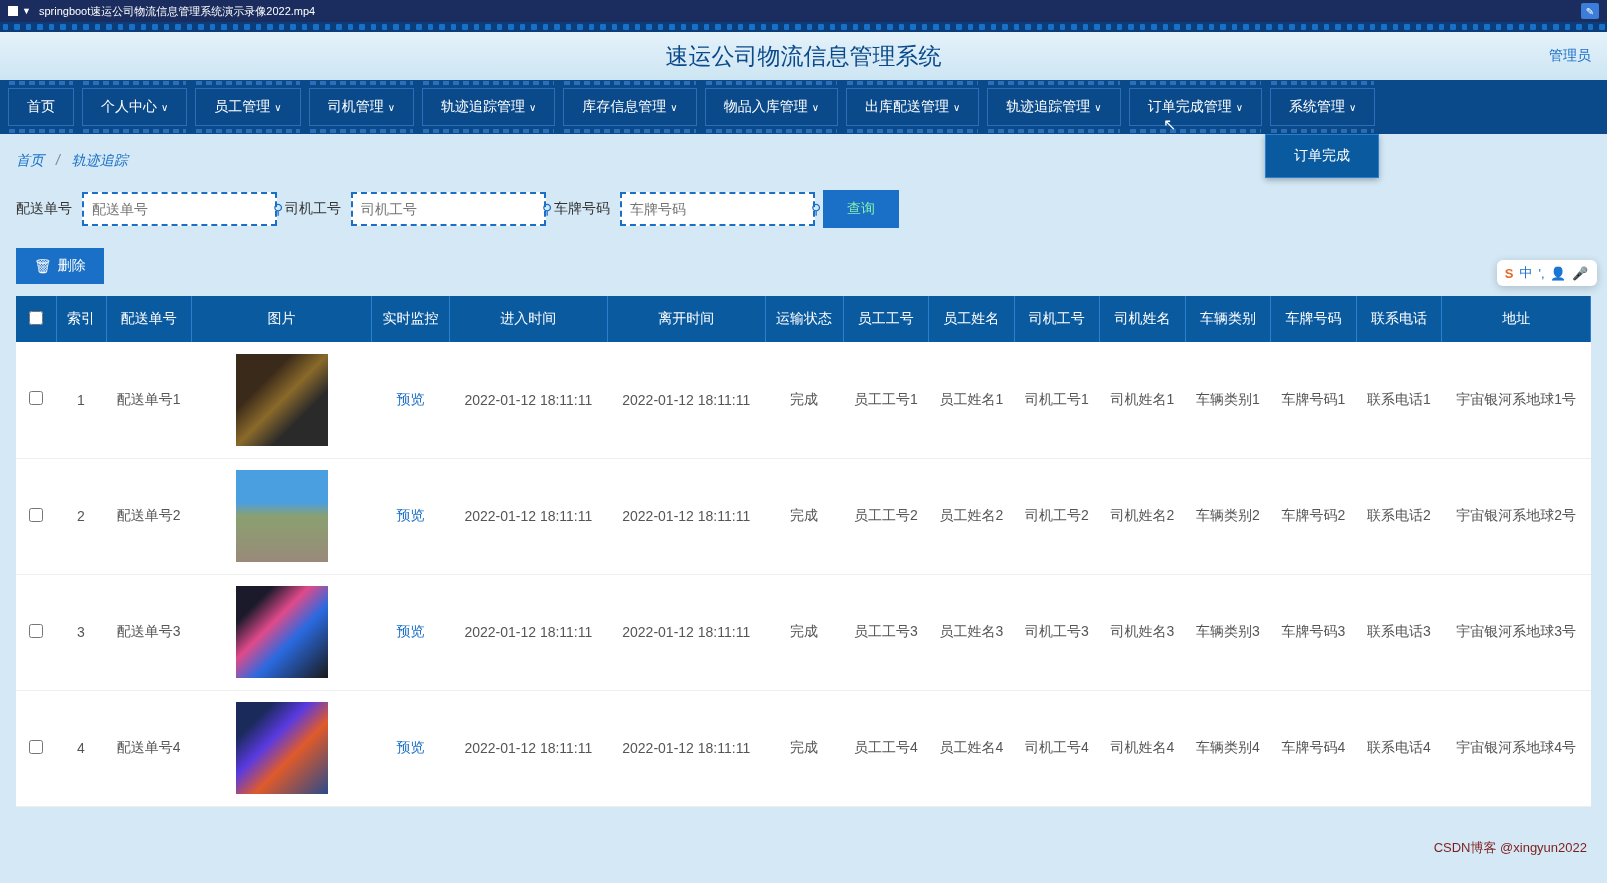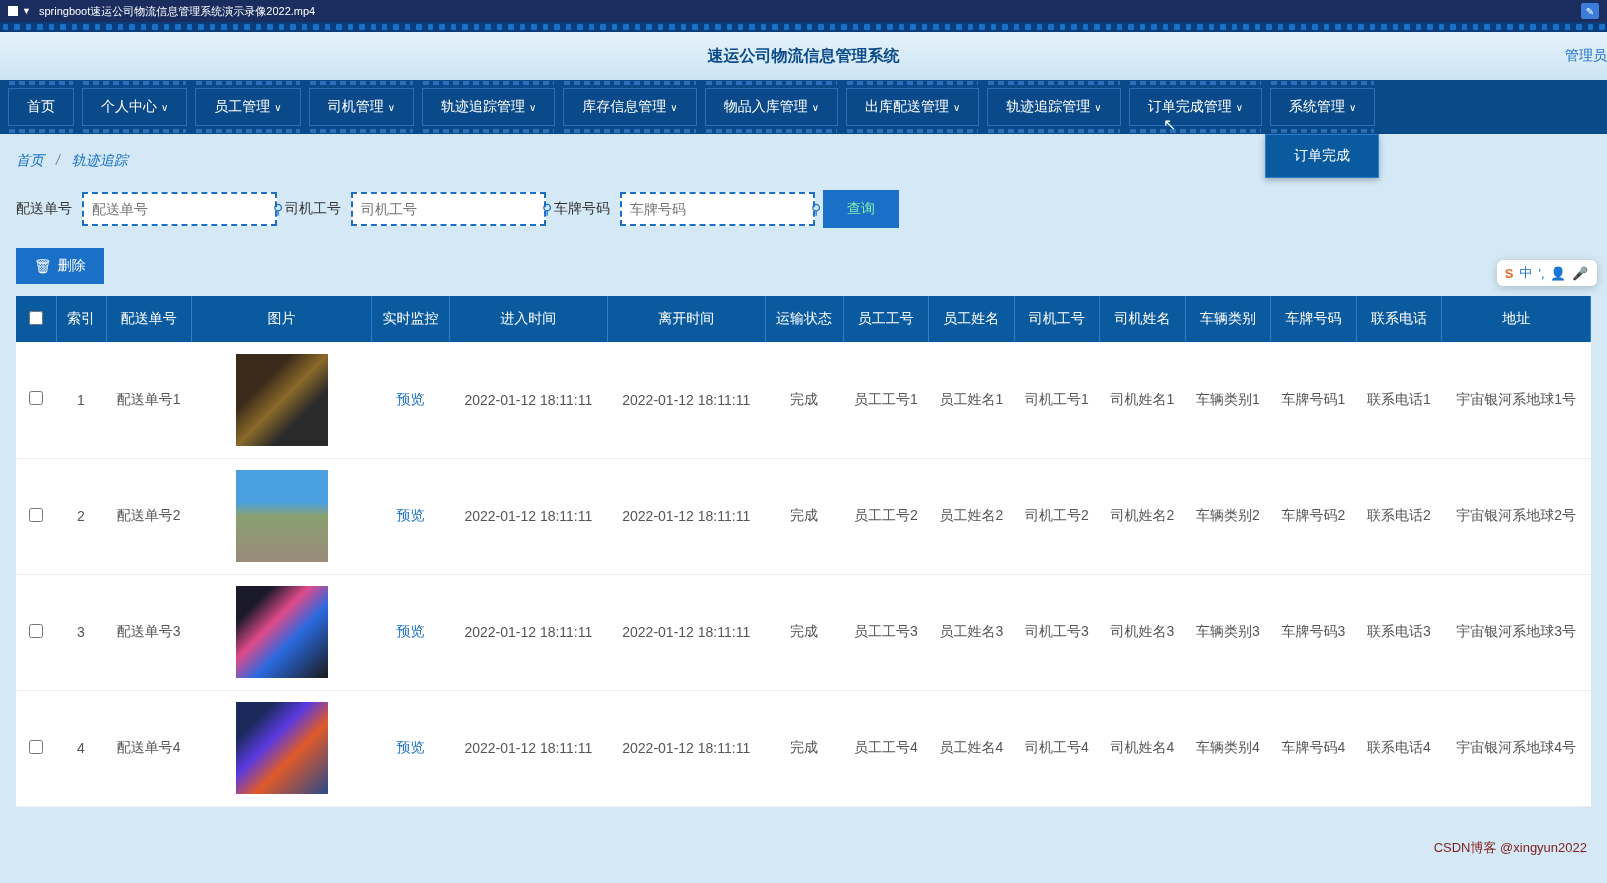--- a/index.html
+++ b/index.html
@@ -7,22 +7,22 @@
 
 .titlebar { background: #1a2d5e; color: #fff; height: 22px; display: flex; align-items: center; padding: 0 8px; font-size: 11px; }
 .titlebar .t-icon { width: 10px; height: 10px; background: #fff; margin-right: 4px; }
 .titlebar .t-arrow { font-size: 9px; margin-right: 8px; }
 .titlebar .t-edit { margin-left: auto; width: 18px; height: 16px; background: #3b7dd8; border-radius: 2px; display: flex; align-items: center; justify-content: center; font-size: 10px; }
 
 .film { height: 10px; background: #0a3d7a; display: flex; }
 .film .hole { width: 8px; height: 6px; background: #1a6fc7; margin: 2px 3px; border-radius: 1px; }
 
 .header { background: linear-gradient(#e5f2fa, #cde5f3); height: 48px; display: flex; align-items: center; justify-content: center; position: relative; }
-.header .sys-title { font-size: 16px; font-weight: bold; color: #0a4a8a; }
-.header .user { position: absolute; right: 0; color: #1a6fc7; font-size: 14px; }
+.header .sys-title { font-size: 23px; font-weight: normal; color: #0a4a8a; }
+.header .user { position: absolute; right: 16px; color: #1a6fc7; font-size: 14px; }
 
 .nav { background: #0a4a8a; display: flex; padding: 0 8px; height: 54px; align-items: center; gap: 8px; position: relative; }
 .nav-item { background: #0a4a8a; border: 1px solid #2a6fb8; color: #fff; padding: 0 18px; height: 38px; display: flex; align-items: center; font-size: 14px; cursor: pointer; position: relative; }
 .nav-item::before, .nav-item::after { content: ""; position: absolute; left: 0; right: 0; height: 4px; background: repeating-linear-gradient(90deg, #2a6fb8 0 6px, #0a4a8a 6px 10px); }
 .nav-item::before { top: -8px; }
 .nav-item::after { bottom: -8px; }
 .nav-item .chev { margin-left: 4px; font-size: 10px; }
 .dropdown { position: absolute; top: 54px; right: 228px; background: #0a5aa0; color: #fff; padding: 12px 28px; font-size: 14px; border: 1px solid #2a7fd0; box-shadow: 0 2px 6px rgba(0,0,0,0.3); }
 
 .crumb { background: #d4e9f5; padding: 18px 16px 12px; color: #1a6fc7; font-size: 14px; font-style: italic; }

